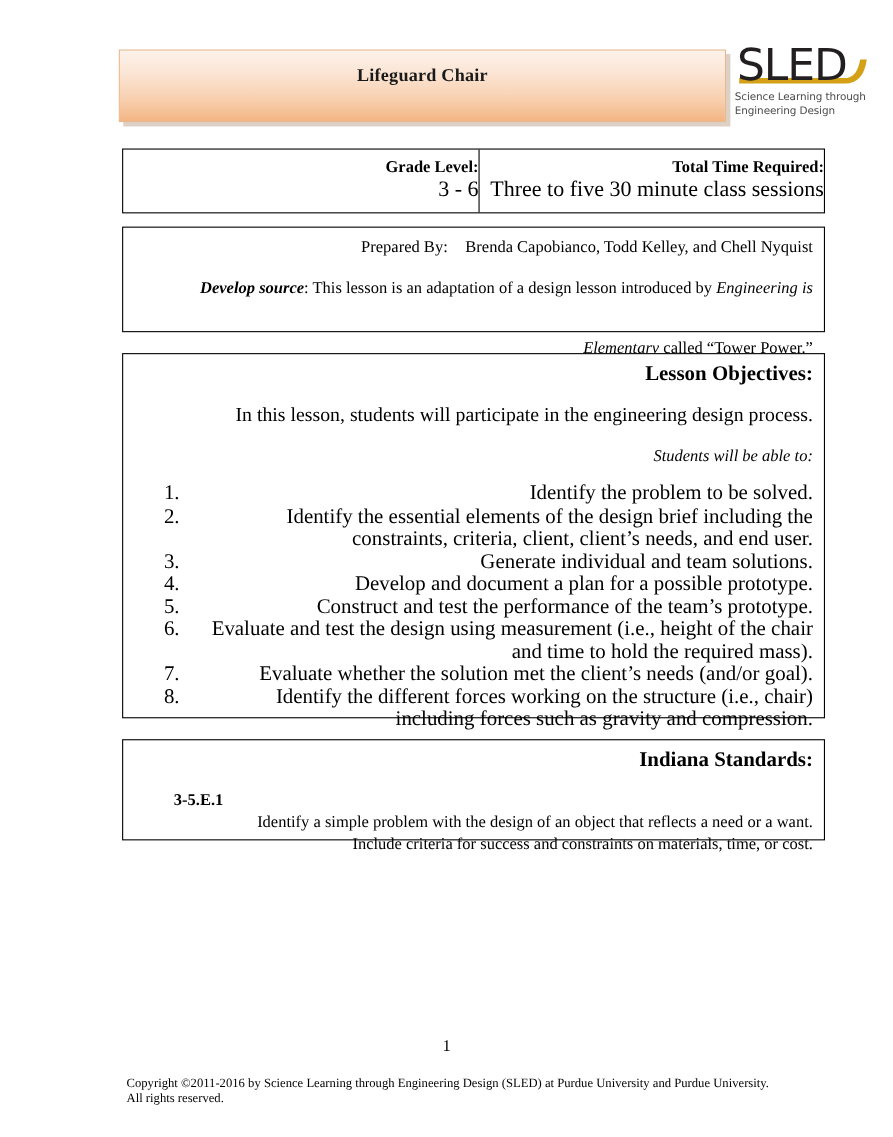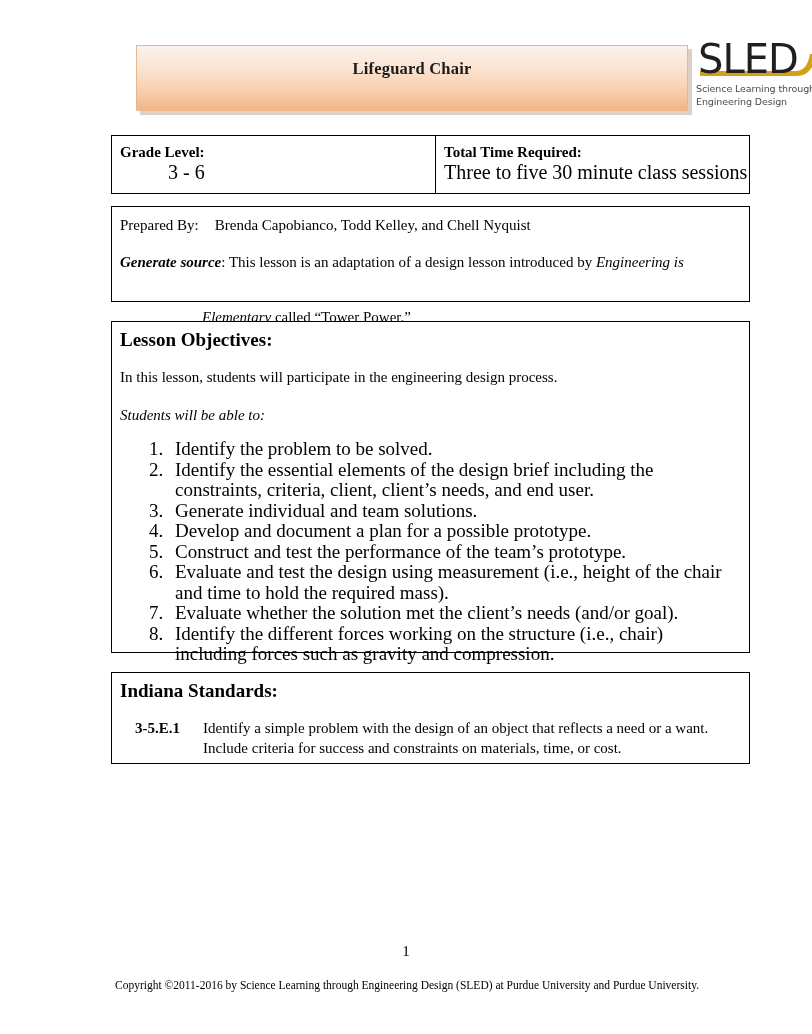--- a/index.html
+++ b/index.html
@@ -16,21 +16,20 @@
     overflow: hidden;
   }
 
   
   #header-area {
     position: absolute;
     left: 0;
     top: 0;
     width: 676px;
     height: 130px;
-    margin-left: 28px;
   }
   #title-banner {
     position: absolute;
     left: 108px;
     top: 45px;
     width: 552px;
     height: 66px;
     background: linear-gradient(to bottom,
                 #fdf2ea 0%,
                 #fbe6d6 30%,
@@ -82,20 +81,21 @@
   }
 
   
   .doc-box {
     position: absolute;
     left: 111px;
     width: 639px;
     border: 1.3px solid #000000;
     box-sizing: border-box;
     background: #ffffff;
+    text-align: right;
   }
 
   
   #info-table {
     top: 135px;
     height: 59px;
     display: flex;
   }
   #info-table .cell {
     padding: 6px 0 0 8px;
@@ -163,21 +163,21 @@
     height: 332px;
     padding: 7px 10px 0 8px;
   }
   .box-heading {
     font-weight: bold;
     font-size: 19px;
     line-height: 21px;
   }
   #obj-intro {
     margin-top: 17px;
-    font-size: 15px;
+    font-size: 18px;
     line-height: 21px;
   }
   #obj-able {
     margin-top: 17px;
     font-size: 15px;
     font-style: italic;
     line-height: 21px;
   }
   #objectives-list {
     margin: 13px 0 0 0;
@@ -203,20 +203,21 @@
     padding-left: 15px;
     display: flex;
   }
   #standard-code {
     font-weight: bold;
     flex: 0 0 auto;
     width: 68px;
   }
   #standard-text {
     flex: 1 1 auto;
+    margin-top: 20px;
   }
 
   
   #page-number {
     position: absolute;
     left: 0;
     right: 0;
     top: 943px;
     text-align: center;
     font-size: 15px;
@@ -262,21 +263,21 @@
     <div class="cell-label">Total Time Required:</div>
     <div class="cell-value">Three to five 30 minute class sessions</div>
   </div>
 </div>
 
 <div class="doc-box" id="prepared-box">
   <div class="prepared-row">
     <span class="lbl">Prepared By:</span><span class="name-gap"></span><span>Brenda Capobianco, Todd Kelley, and Chell Nyquist</span>
   </div>
   <div id="source-row">
-    <span class="src-lbl">Generate source</span><span>: This lesson is an adaptation of a design lesson introduced by </span><span class="ital">Engineering is</span>
+    <span class="src-lbl">Develop source</span><span>: This lesson is an adaptation of a design lesson introduced by </span><span class="ital">Engineering is</span>
   </div>
   <div id="source-cont">
     <span class="ital">Elementary</span><span> called “Tower Power.”</span>
   </div>
 </div>
 
 <div class="doc-box" id="objectives-box">
   <div class="box-heading">Lesson Objectives:</div>
   <div id="obj-intro">In this lesson, students will participate in the engineering design process.</div>
   <div id="obj-able">Students will be able to:</div>
@@ -296,13 +297,14 @@
   <div class="box-heading">Indiana Standards:</div>
   <div id="standard-row">
     <span id="standard-code">3-5.E.1</span>
     <span id="standard-text">Identify a simple problem with the design of an object that reflects a need or a want. Include criteria for success and constraints on materials, time, or cost.</span>
   </div>
 </div>
 
 <div id="page-number">1</div>
 <div id="copyright">
   <div>Copyright ©2011-2016 by Science Learning through Engineering Design (SLED) at Purdue University and Purdue University.</div>
+  <div>All rights reserved.</div>
 </div>
 
 </body></html>

